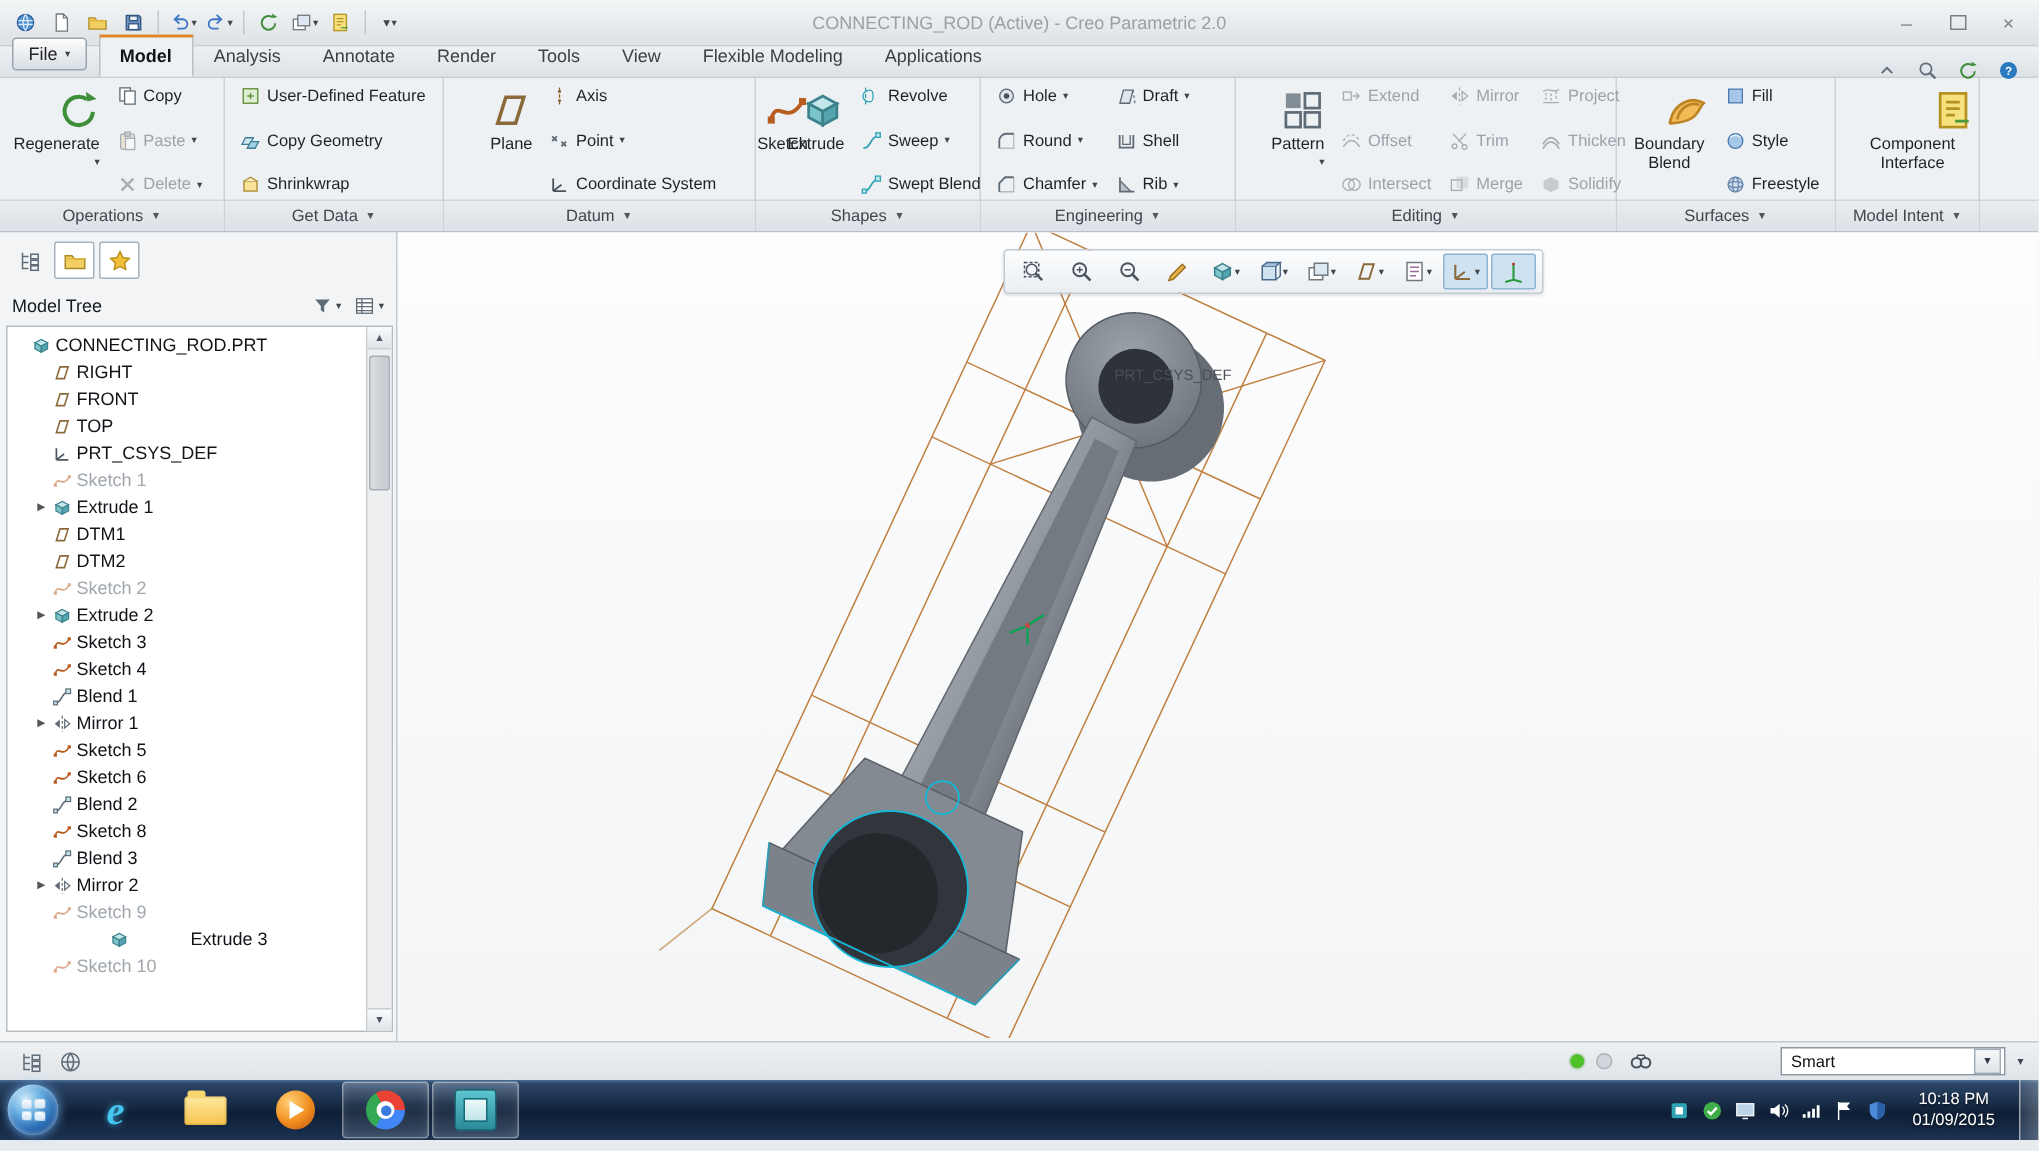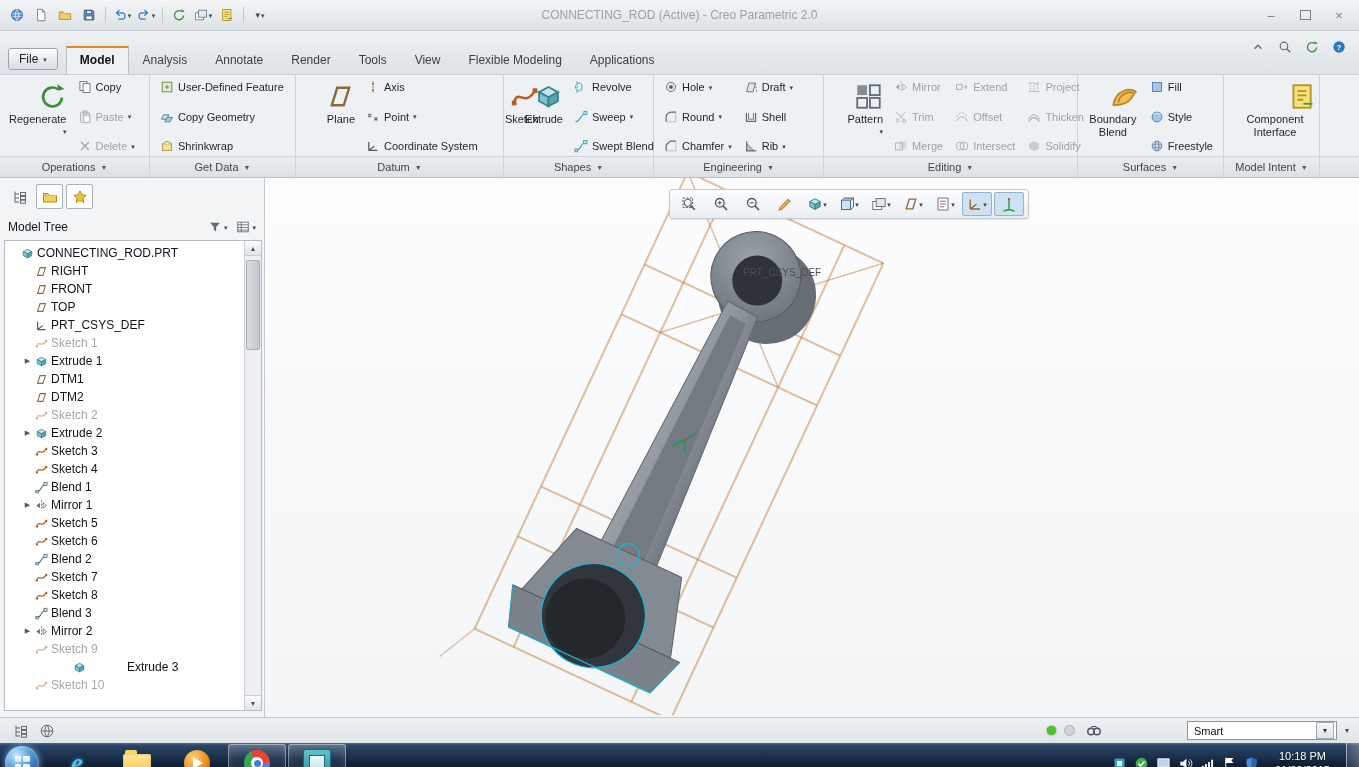--- a/index.html
+++ b/index.html
@@ -12,21 +12,21 @@
   
   .titlebar{height:30px;background:linear-gradient(#f4f6f7,#dde2e6);border-bottom:1px solid #c6ccd2;display:flex;align-items:center;padding:0 6px;position:relative}
   .qat{display:flex;align-items:center;gap:2px;z-index:1}
   .qbtn{height:22px;min-width:22px;display:flex;align-items:center;justify-content:center;border-radius:2px;gap:1px}
   .title{position:absolute;left:0;right:0;text-align:center;color:#9aa0a5;font-size:12px}
   .winctl{margin-left:auto;display:flex;gap:6px;z-index:1}
   .winbtn{width:28px;height:18px;display:flex;align-items:center;justify-content:center;color:#7a8087;font-size:13px}
   .maxg{width:9px;height:8px;border:1px solid #7a8087;display:inline-block}
 
   
-  .tabrow{height:44px;background:linear-gradient(#eef1f3,#dce2e7);display:flex;align-items:flex-end;padding:0 8px;border-bottom:1px solid #c9cfd5;position:relative;box-sizing:border-box}
+  .tabrow{height:21px;background:linear-gradient(#eef1f3,#dce2e7);display:flex;align-items:flex-end;padding:0 8px;border-bottom:1px solid #c9cfd5;position:relative;box-sizing:border-box}
   .file-btn{display:flex;align-items:center;gap:5px;background:linear-gradient(#fdfdfe,#d8dee4);border:1px solid #9aa4ae;border-radius:3px;padding:3px 10px;margin:0 8px 4px 0;color:#222}
   .tab{padding:6px 13px 7px;color:#3a4045;border:1px solid transparent;border-bottom:none}
   .tab.active{background:#eef1f3;border-color:#b8c0c7;border-top:2px solid #e0862a;color:#101418;font-weight:bold;padding-top:5px}
   .tab-right{position:absolute;right:10px;top:6px;display:flex;gap:7px;align-items:center}
   .tr-btn{width:20px;height:20px;display:flex;align-items:center;justify-content:center}
 
   
   .ribbon{display:flex;background:#eef1f3;border-bottom:1px solid #b9c0c7;height:102px}
   .rgroup{display:flex;flex-direction:column;border-right:1px solid #ccd2d8;box-sizing:border-box}
   .rgroup.filler{flex:1;border-right:none}
@@ -705,55 +705,55 @@
       <div class="btn-lg">
         <svg class="si c-slate">
             <use href="#sy-pattern"></use>
           </svg>
         <span class="lbl">Pattern</span>
         <span class="drop">▾</span>
       </div>
       <div class="bcol">
         <div class="btn-sm dim">
             <svg class="si c-slate">
-              <use href="#sy-mirror"></use>
-            </svg>
-            <span class="lbl">Mirror</span>
+              <use href="#sy-extend"></use>
+            </svg>
+            <span class="lbl">Extend</span>
           </div>
         <div class="btn-sm dim">
             <svg class="si c-slate">
-              <use href="#sy-trim"></use>
-            </svg>
-            <span class="lbl">Trim</span>
+              <use href="#sy-offset"></use>
+            </svg>
+            <span class="lbl">Offset</span>
           </div>
         <div class="btn-sm dim">
             <svg class="si c-slate">
-              <use href="#sy-merge"></use>
-            </svg>
-            <span class="lbl">Merge</span>
+              <use href="#sy-intersect"></use>
+            </svg>
+            <span class="lbl">Intersect</span>
           </div>
       </div>
       <div class="bcol">
         <div class="btn-sm dim">
             <svg class="si c-slate">
-              <use href="#sy-extend"></use>
-            </svg>
-            <span class="lbl">Extend</span>
+              <use href="#sy-mirror"></use>
+            </svg>
+            <span class="lbl">Mirror</span>
           </div>
         <div class="btn-sm dim">
             <svg class="si c-slate">
-              <use href="#sy-offset"></use>
-            </svg>
-            <span class="lbl">Offset</span>
+              <use href="#sy-trim"></use>
+            </svg>
+            <span class="lbl">Trim</span>
           </div>
         <div class="btn-sm dim">
             <svg class="si c-slate">
-              <use href="#sy-intersect"></use>
-            </svg>
-            <span class="lbl">Intersect</span>
+              <use href="#sy-merge"></use>
+            </svg>
+            <span class="lbl">Merge</span>
           </div>
       </div>
       <div class="bcol">
         <div class="btn-sm dim">
             <svg class="si c-slate">
               <use href="#sy-project"></use>
             </svg>
             <span class="lbl">Project</span>
           </div>
         <div class="btn-sm dim">
@@ -989,27 +989,20 @@
               <use href="#sy-sketch"></use>
             </svg>
             <span class="tlabel">Sketch 6</span>
           </div>
           <div class="trow" style="padding-left: 16px;">
             <span class="exp"></span>
             <svg class="si c-slate">
               <use href="#sy-sbend"></use>
             </svg>
             <span class="tlabel">Blend 2</span>
-          </div>
-          <div class="trow" style="padding-left: 16px;">
-            <span class="exp"></span>
-            <svg class="si c-rust">
-              <use href="#sy-sketch"></use>
-            </svg>
-            <span class="tlabel">Sketch 7</span>
           </div>
           <div class="trow" style="padding-left: 16px;">
             <span class="exp"></span>
             <svg class="si c-rust">
               <use href="#sy-sketch"></use>
             </svg>
             <span class="tlabel">Sketch 8</span>
           </div>
           <div class="trow" style="padding-left: 16px;">
             <span class="exp"></span>

